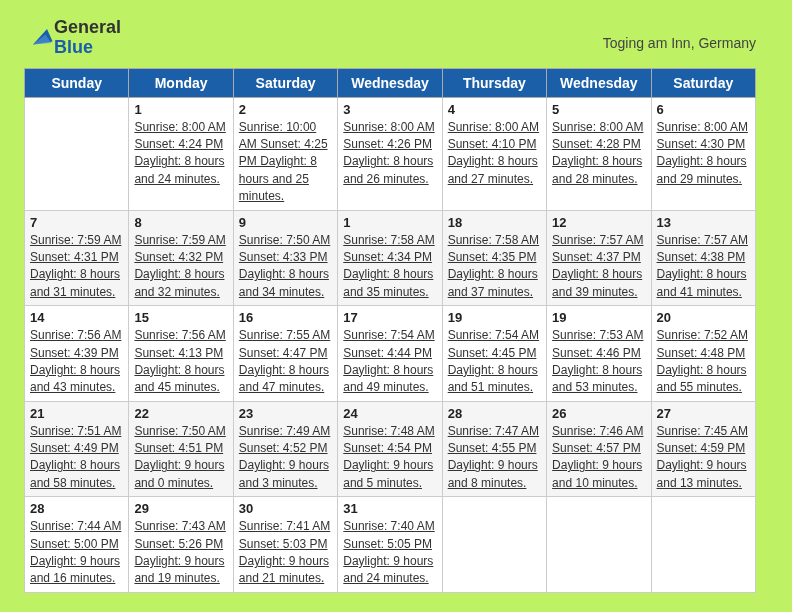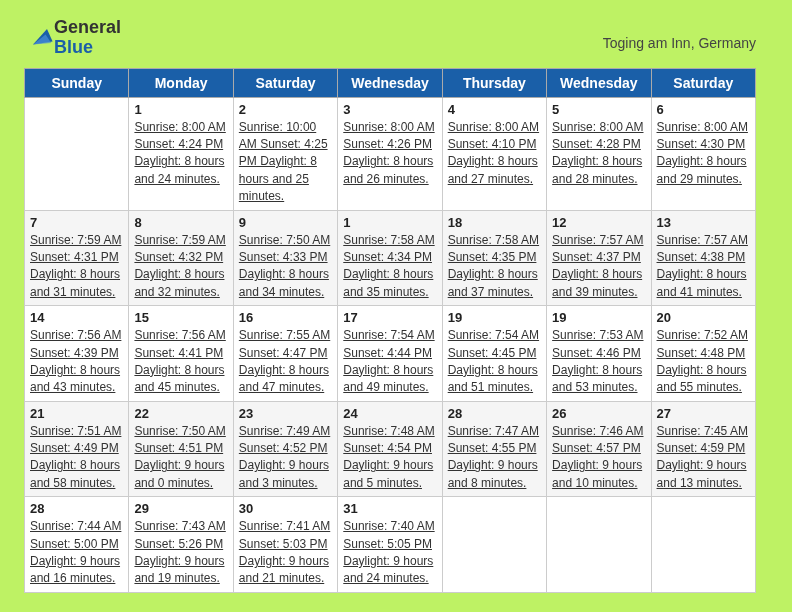--- a/index.html
+++ b/index.html
@@ -234,21 +234,21 @@
           <td>
             <span class="day-number">14</span>
             <div class="day-info">Sunrise: 7:56 AM
 Sunset: 4:39 PM
 Daylight: 8 hours
 and 43 minutes.</div>
           </td>
           <td>
             <span class="day-number">15</span>
             <div class="day-info">Sunrise: 7:56 AM
-Sunset: 4:41 PM
+Sunset: 4:13 PM
 Daylight: 8 hours
 and 45 minutes.</div>
           </td>
           <td>
             <span class="day-number">16</span>
             <div class="day-info">Sunrise: 7:55 AM
 Sunset: 4:47 PM
 Daylight: 8 hours
 and 47 minutes.</div>
           </td>

